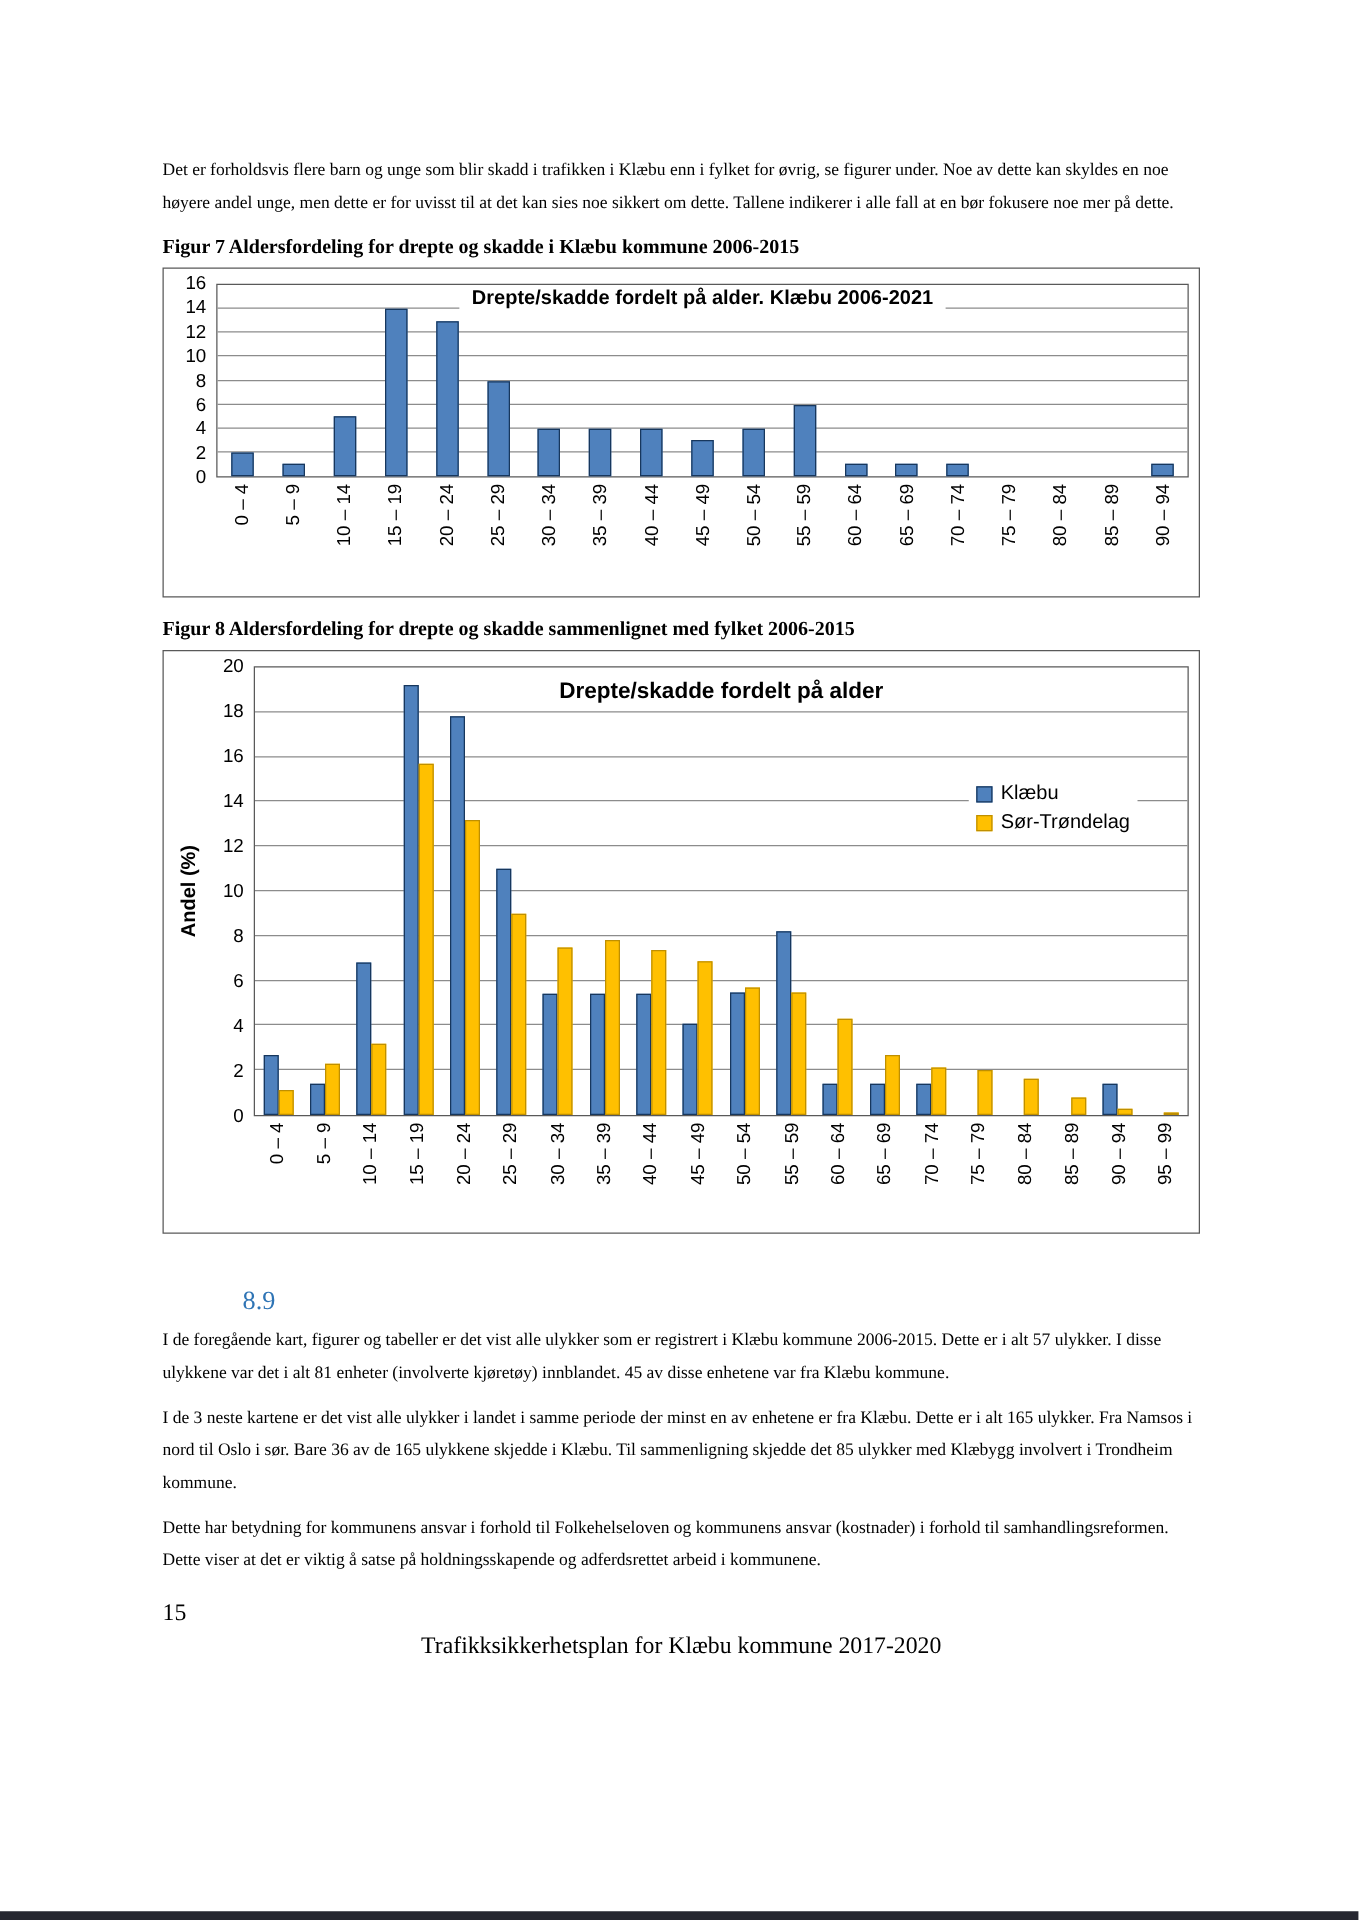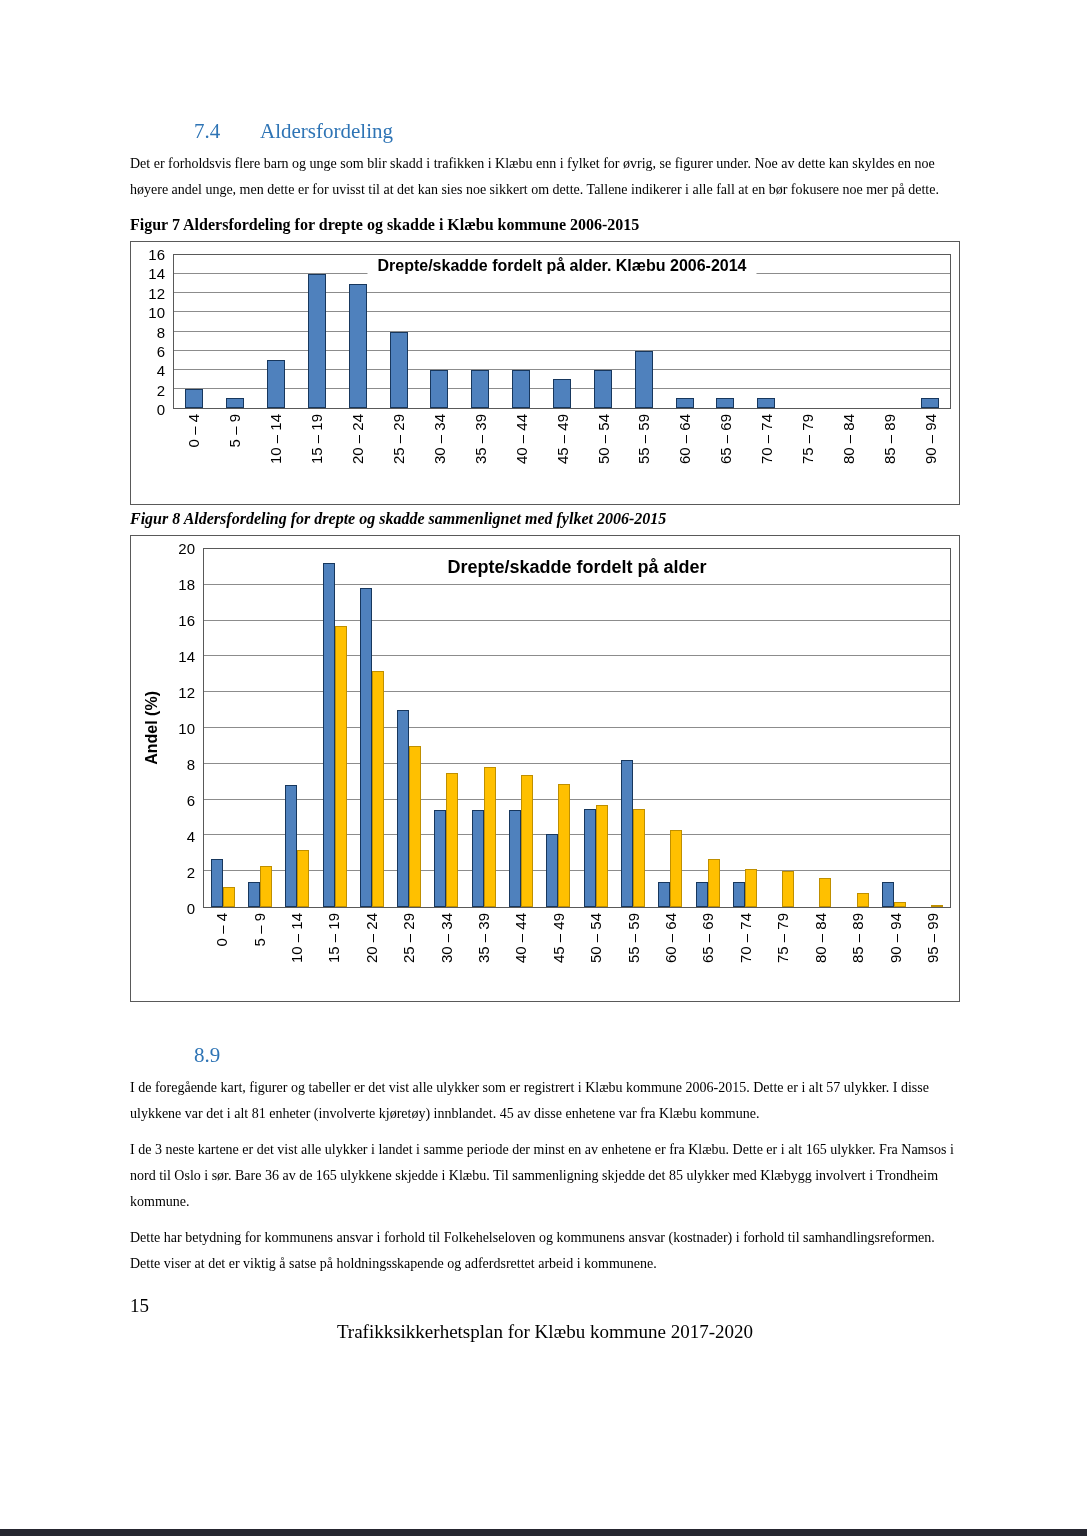--- a/index.html
+++ b/index.html
@@ -11,21 +11,21 @@
   .content { padding:118px 127px 0 130px; }
 
   h2.section-heading {
     display:flex; color:#2E74B5; font-size:21px; font-weight:normal;
     margin:0; padding-left:64px; line-height:27px;
   }
   .sec-num { width:66px; flex:0 0 66px; }
 
   p.body-text { font-size:14px; line-height:26px; margin:6px 0 10px 0; }
   .fig-caption { font-size:16px; font-weight:bold; margin:0 0 4px 0; line-height:24px; }
-  .fig-caption.second { margin-top:2px;font-style:italic; }
+  .fig-caption.second { margin-top:14px; }
 
   
   .chart-frame { border:1px solid #595959; background:#fff; padding:12px 8px 4px 6px; }
   .chart1 { --plot-h:155px; --bar-w:18px; --xlab-h:86px; }
   .chart2 { --plot-h:360px; --bar-w:12px; --xlab-h:84px; margin-bottom:0; }
   .chart-row { display:flex; align-items:flex-start; }
   .ylab-col { width:30px; flex:0 0 30px; height:var(--plot-h); display:flex; align-items:center; justify-content:center; }
   .ylab-col .vtext { font-family:"Liberation Sans", sans-serif; font-weight:bold; font-size:16px; }
   .vtext { writing-mode:vertical-rl; transform:rotate(180deg); white-space:nowrap; }
   .yaxis-col { width:36px; flex:0 0 36px; position:relative; height:var(--plot-h);
@@ -56,24 +56,20 @@
   .page-number { margin-top:18px; font-size:19px; }
   .doc-footer { text-align:center; font-size:19px; margin-top:4px; }
   .bottom-edge { position:absolute; left:0; right:0; bottom:0; height:7px; background:#262730; }
 </style>
 </head>
 <body>
 
 <div class="page">
   <div class="content">
 
-    <h2 class="section-heading">
-      <span class="sec-num">7.4</span>
-      <span>Aldersfordeling</span>
-    </h2>
 
     <p class="body-text">Det er forholdsvis flere barn og unge som blir skadd i trafikken i Klæbu enn i fylket for øvrig, se figurer under. Noe av dette kan skyldes en noe høyere andel unge, men dette er for uvisst til at det kan sies noe sikkert om dette. Tallene indikerer i alle fall at en bør fokusere noe mer på dette.</p>
 
     <div class="fig-caption">Figur 7 Aldersfordeling for drepte og skadde i Klæbu kommune 2006-2015</div>
 
     <div class="chart-frame chart1">
       <div class="chart-row">
         <div class="yaxis-col">
             <div class="ytick" style="bottom: 0%;">0</div>
             <div class="ytick" style="bottom: 12.5%;">2</div>
@@ -148,21 +144,21 @@
                 <div class="cat">
                   <div class="bar" title="80 – 84: 0" style="height: 0px; background: rgb(79, 129, 189); border: none;"></div>
                 </div>
                 <div class="cat">
                   <div class="bar" title="85 – 89: 0" style="height: 0px; background: rgb(79, 129, 189); border: none;"></div>
                 </div>
                 <div class="cat">
                   <div class="bar" title="90 – 94: 1" style="height: 6.25%; background: rgb(79, 129, 189); border-color: rgb(23, 55, 93);"></div>
                 </div>
               </div>
-            <div class="plot-title">Drepte/skadde fordelt på alder. Klæbu 2006-2014</div>
+            <div class="plot-title">Drepte/skadde fordelt på alder. Klæbu 2006-2021</div>
           </div>
           <div class="xlabels">
               <div class="xlab">
                 <span class="vtext">0 – 4</span>
               </div>
               <div class="xlab">
                 <span class="vtext">5 – 9</span>
               </div>
               <div class="xlab">
                 <span class="vtext">10 – 14</span>
@@ -329,20 +325,30 @@
                 <div class="cat">
                   <div class="bar" title="90 – 94: 1.4" style="height: 7%; background: rgb(79, 129, 189); border-color: rgb(23, 55, 93);"></div>
                   <div class="bar" title="90 – 94: 0.3" style="height: 1.5%; background: rgb(255, 192, 0); border-color: rgb(191, 143, 0);"></div>
                 </div>
                 <div class="cat">
                   <div class="bar" title="95 – 99: 0" style="height: 0px; background: rgb(79, 129, 189); border: none;"></div>
                   <div class="bar" title="95 – 99: 0.1" style="height: 0.5%; background: rgb(255, 192, 0); border-color: rgb(191, 143, 0);"></div>
                 </div>
               </div>
             <div class="plot-title">Drepte/skadde fordelt på alder</div>
+            <div class="legend">
+                <div class="legend-row">
+                  <span class="swatch" style="background: rgb(79, 129, 189); border-color: rgb(23, 55, 93);"></span>
+                  <span class="legend-label">Klæbu</span>
+                </div>
+                <div class="legend-row">
+                  <span class="swatch" style="background: rgb(255, 192, 0); border-color: rgb(191, 143, 0);"></span>
+                  <span class="legend-label">Sør-Trøndelag</span>
+                </div>
+              </div>
           </div>
           <div class="xlabels">
               <div class="xlab">
                 <span class="vtext">0 – 4</span>
               </div>
               <div class="xlab">
                 <span class="vtext">5 – 9</span>
               </div>
               <div class="xlab">
                 <span class="vtext">10 – 14</span>

